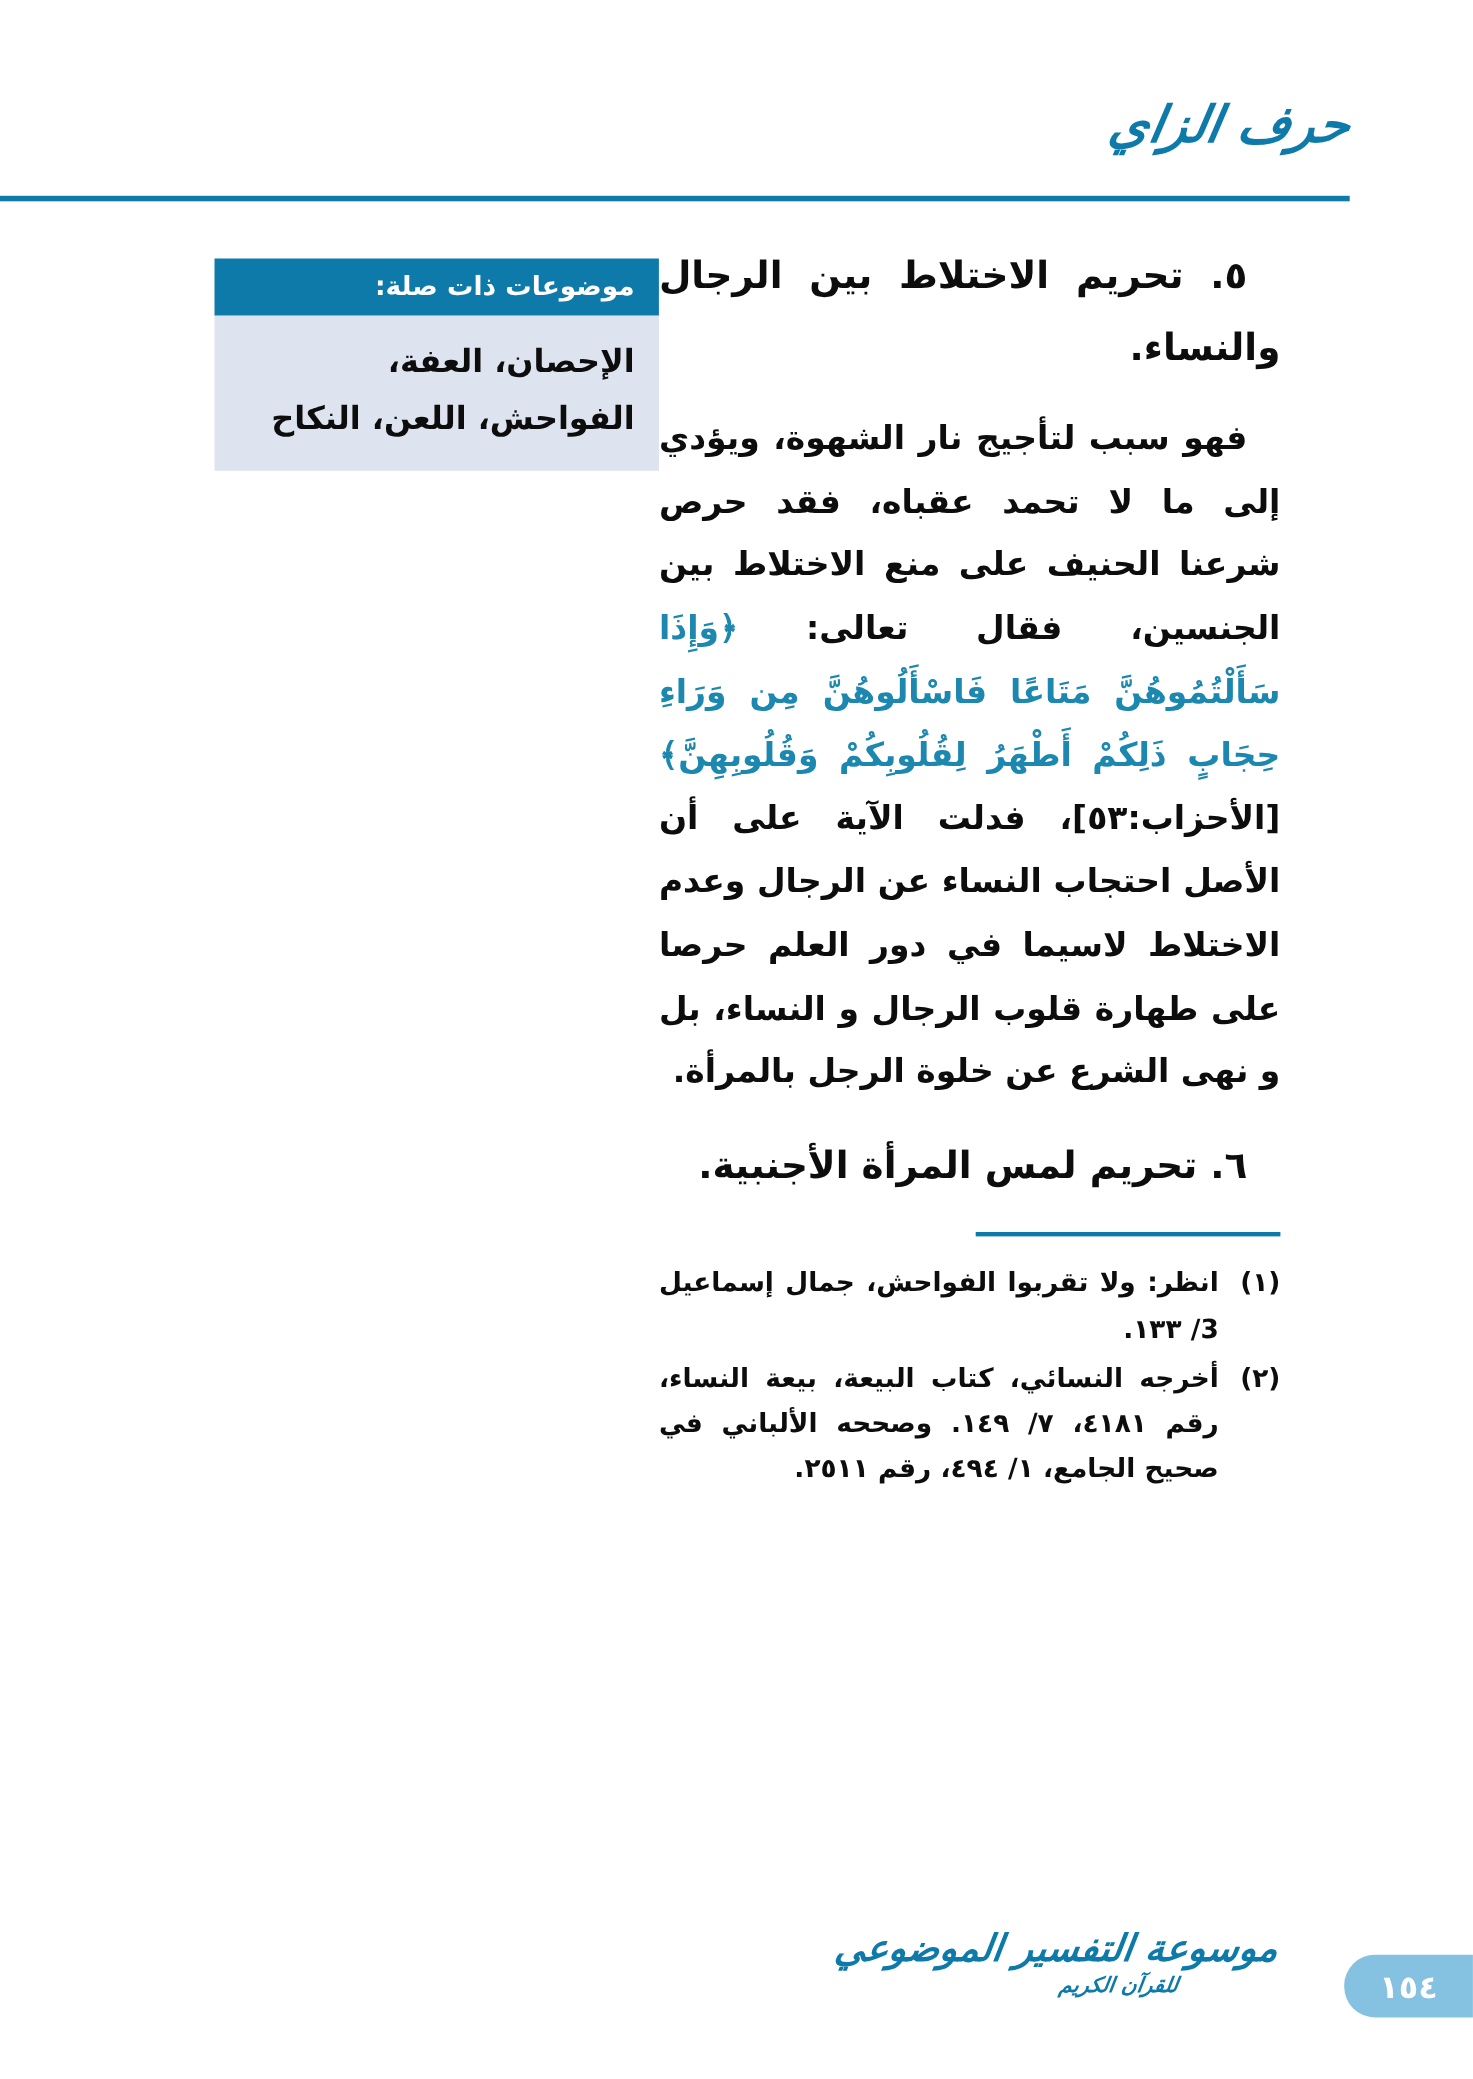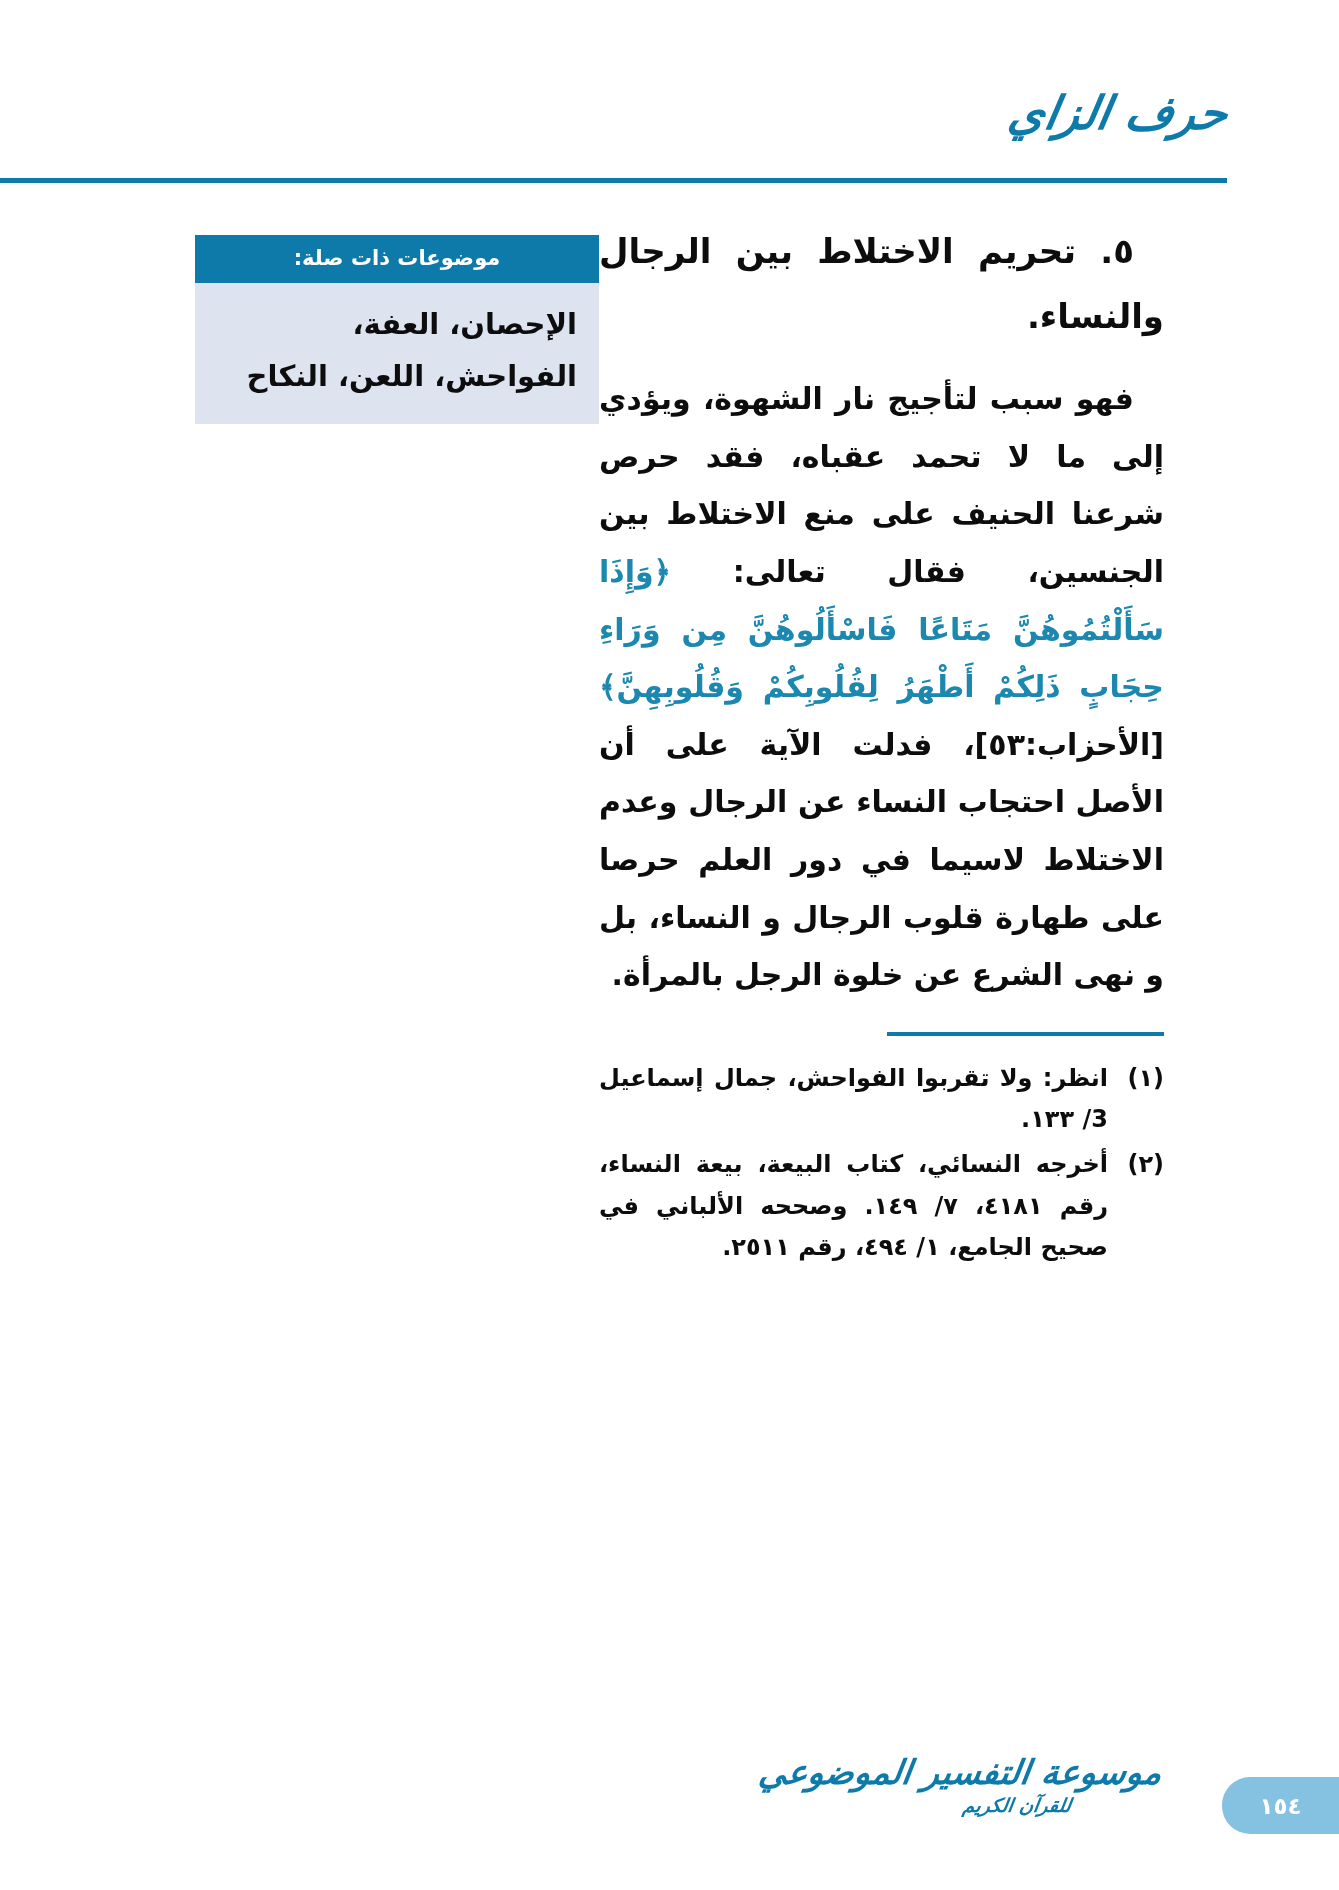--- a/index.html
+++ b/index.html
@@ -42,23 +42,23 @@
     display:flex;direction:rtl;
   }
   .main-col{width:565px;}
   .side-col{width:404px;padding-top:40px;}
 
   
   .related-box{width:404px;}
   .related-header{
     background:var(--brand-blue);
     color:#ffffff;
-    font-size:21px;font-weight:bold;
+    font-size:24px;font-weight:bold;
     padding:11px 22px 13px;
-    text-align:center;
+    text-align:right;
   }
   .related-content{
     background:var(--sidebar-bg);
     font-size:29px;font-weight:bold;
     line-height:1.78;
     padding:16px 22px 22px;
   }
 
   
   .main-col p{
@@ -130,21 +130,21 @@
     transform:skewX(-8deg);
     margin-top:2px;
   }
   .page-tab{
     position:absolute;top:1777px;right:0;
     width:117px;height:57px;
     background:var(--page-tab);
     border-radius:28px 0 0 28px;
     display:flex;align-items:center;justify-content:center;
     color:#ffffff;
-    font-size:23px;font-weight:bold;
+    font-size:29px;font-weight:bold;
     letter-spacing:4px;
   }
 </style>
 </head>
 <body>
 
 <div class="page">
 
   <div class="chapter-title">حرف الزاي</div>
   <div class="header-rule"></div>
@@ -153,20 +153,21 @@
 
     <main class="main-col">
 
 
       <h2 class="sec-heading">٥. تحريم الاختلاط بين الرجال والنساء.</h2>
 
       <p class="para-indent para-gap">
         <span>فهو سبب لتأجيج نار الشهوة، ويؤدي إلى ما لا تحمد عقباه، فقد حرص شرعنا الحنيف على منع الاختلاط بين الجنسين، فقال تعالى: </span><span class="quran">﴿وَإِذَا سَأَلْتُمُوهُنَّ مَتَاعًا فَاسْأَلُوهُنَّ مِن وَرَاءِ حِجَابٍ ذَلِكُمْ أَطْهَرُ لِقُلُوبِكُمْ وَقُلُوبِهِنَّ﴾ </span><span>[الأحزاب:٥٣]، </span><span>فدلت الآية على أن الأصل احتجاب النساء عن الرجال وعدم الاختلاط لاسيما في دور العلم حرصا على طهارة قلوب الرجال و النساء، بل و نهى الشرع عن خلوة الرجل بالمرأة.</span>
       </p>
 
+      <h2 class="sec-heading">٦. تحريم لمس المرأة الأجنبية.</h2>
 
 
       <div class="footnote-sep"></div>
 
       <div class="footnotes">
         <div class="footnote">
           <span class="marker">(١)</span>
           <span class="fn-text">انظر: ولا تقربوا الفواحش، جمال إسماعيل 3/ ١٣٣.</span>
         </div>
         <div class="footnote">

